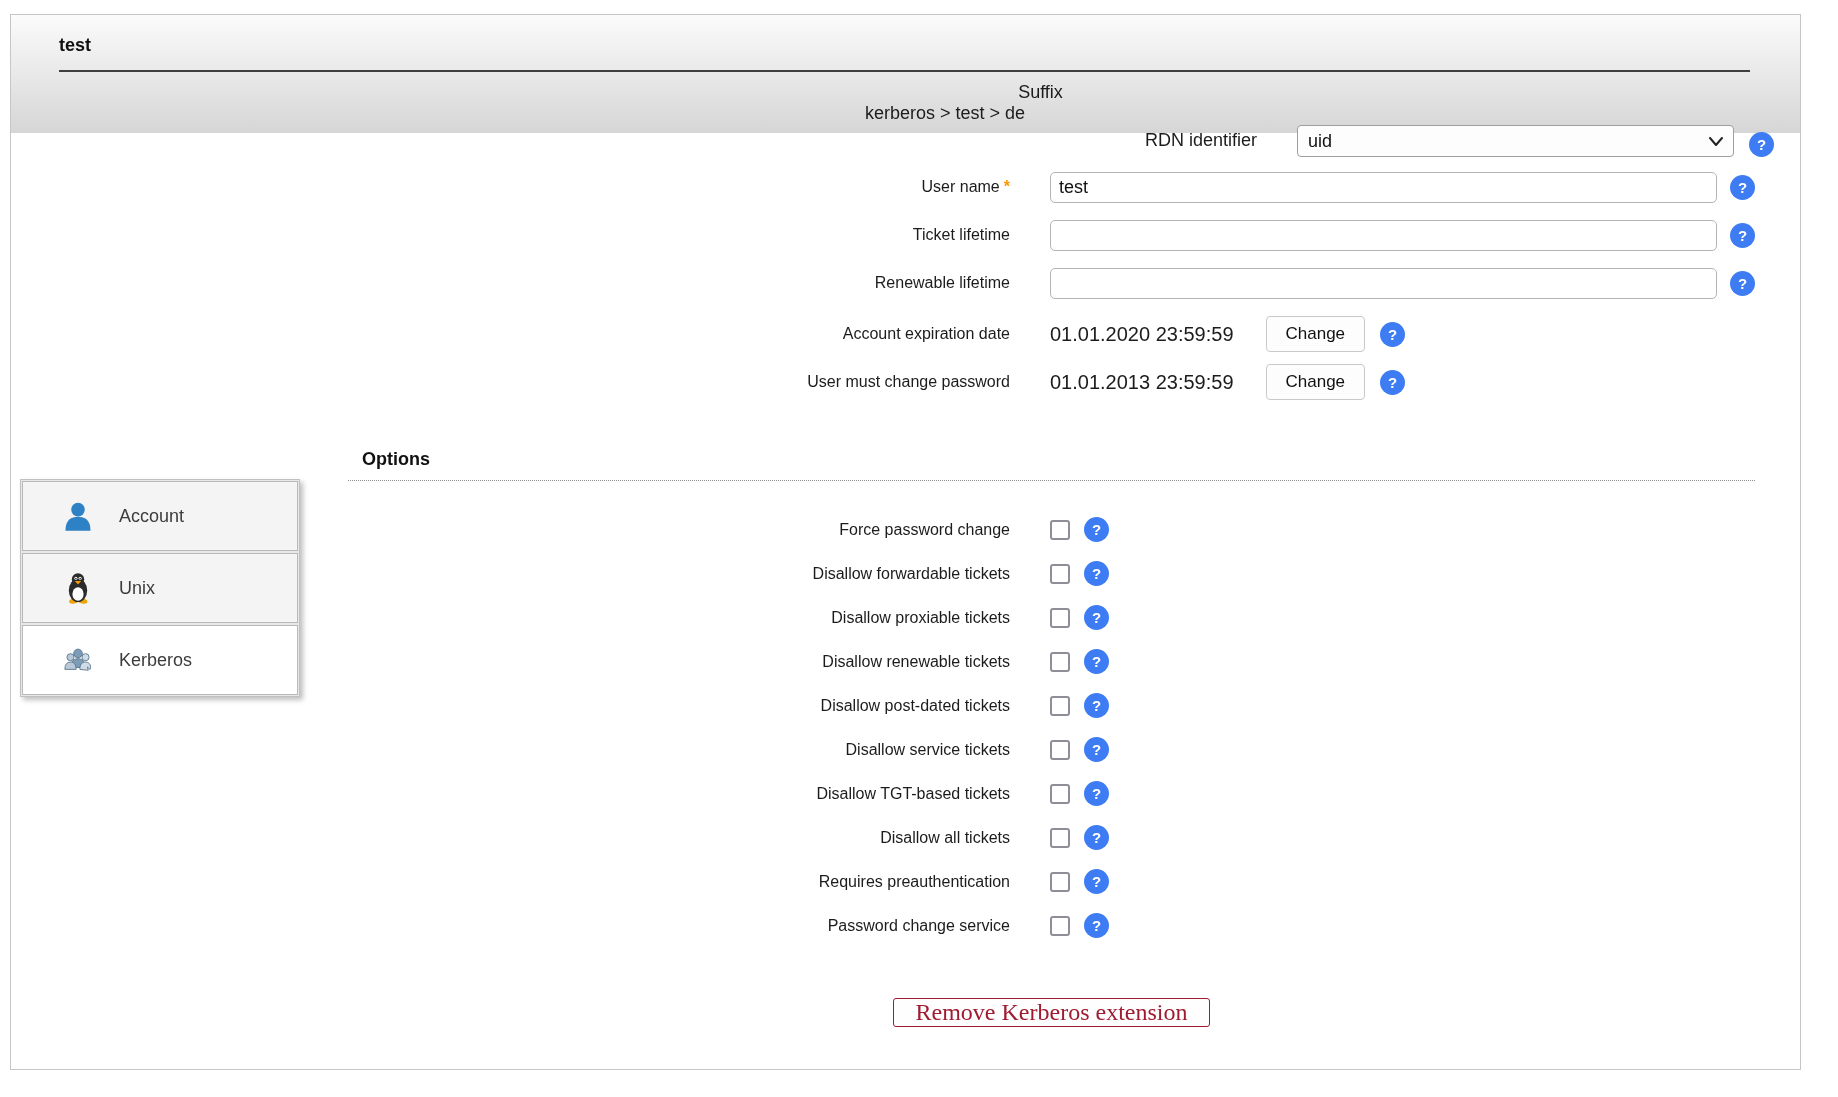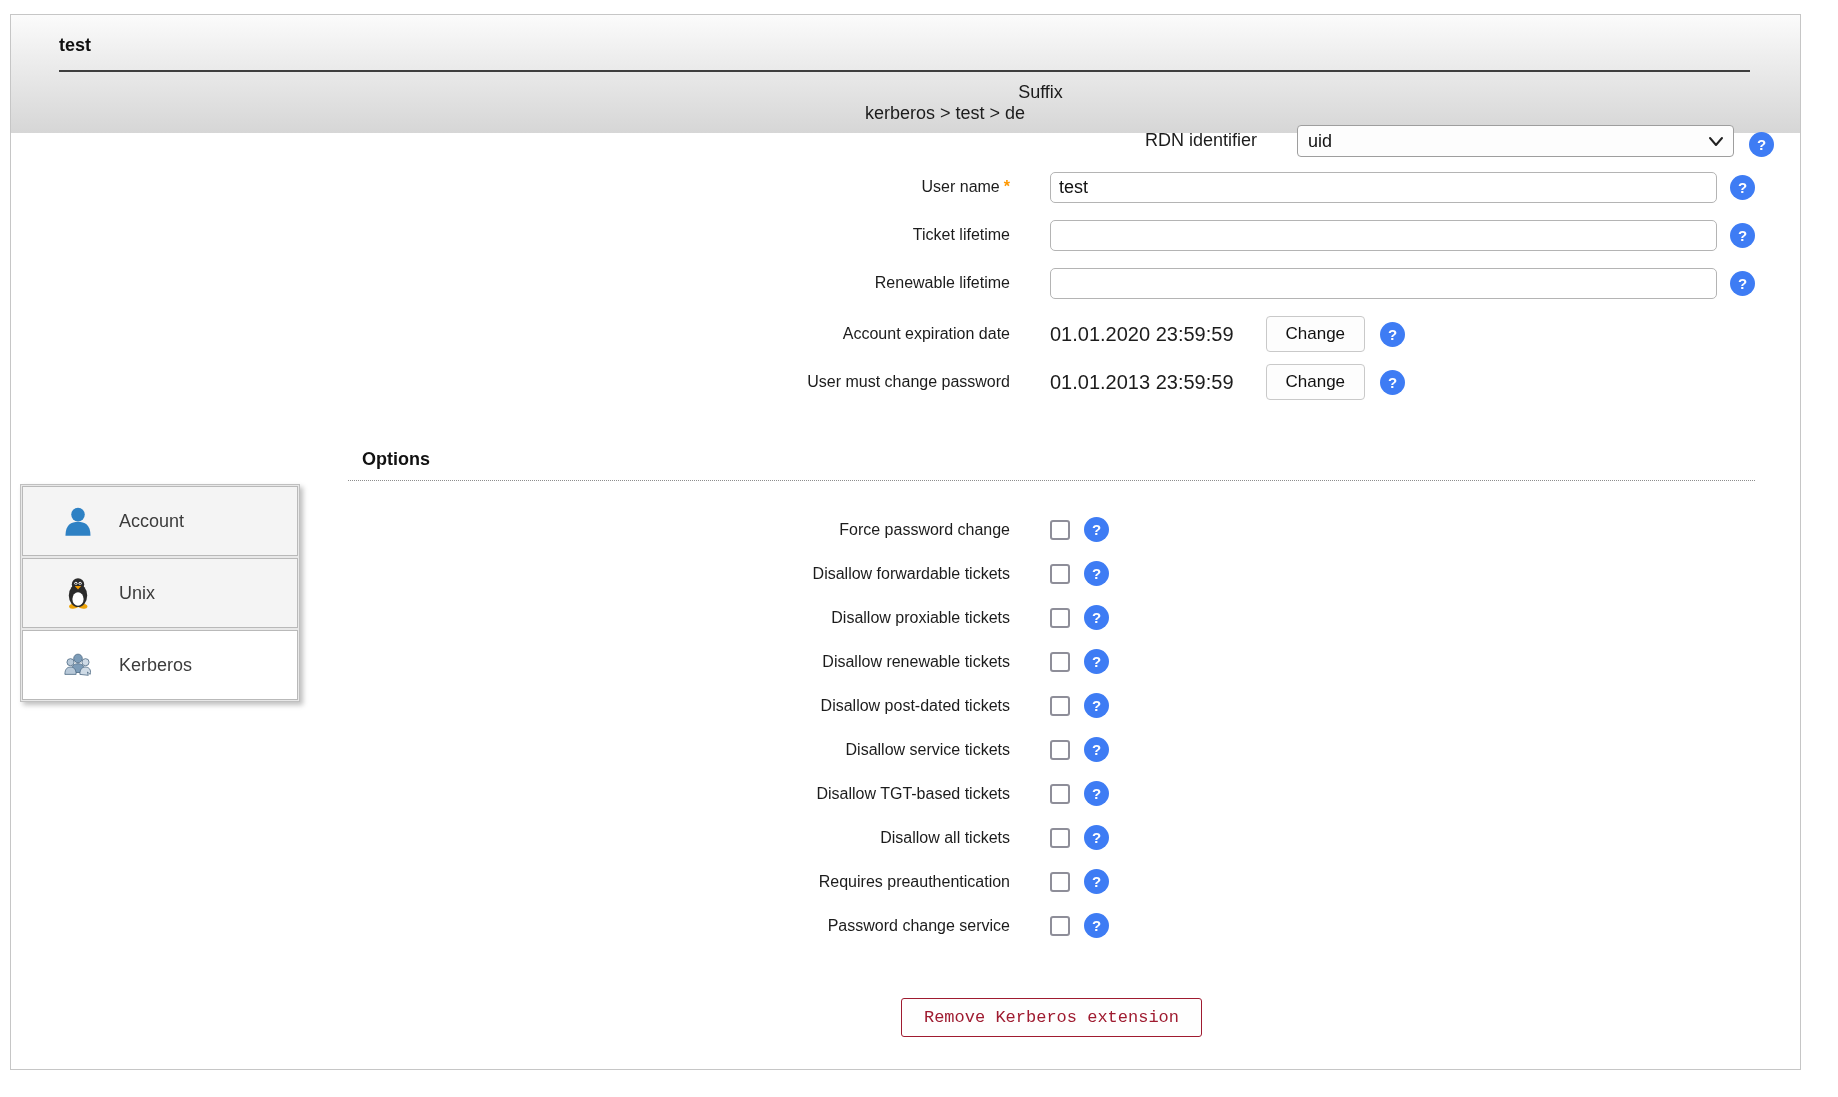--- a/index.html
+++ b/index.html
@@ -65,21 +65,21 @@
   .options-title { font-size: 18px; font-weight: bold; color: #111; margin-left: 14px; }
   .options-rule { border: 0; border-top: 1px dotted #8d8d8d; margin-top: 10px; }
 
   .opt-list { margin-top: 36px; }
   .orow { height: 25px; margin-bottom: 19px; }
   .cbox { -webkit-appearance: none; appearance: none; width: 20px; height: 20px;
     border: 2px solid #8e8e99; border-radius: 3px; background: #fff; cursor: pointer; }
   .orow .help { margin-left: 14px; width: 25px; height: 25px; }
 
   .remove-wrap { margin-top: 60px; text-align: center; }
-  .remove-btn { padding: 9px 22px; font-family: Liberation Mono, monospace; font-size: 17px;
+  .remove-btn { padding: 0 22px; font-family: Liberation Serif, serif; font-size: 24px;
     color: #9f1b30; background: #fefefe; border: 1px solid #9f1b30; border-radius: 3px; cursor: pointer; }
 </style>
 </head>
 <body>
 
 <div class="page">
 
   <div class="header">
     <div class="page-title">test</div>
     <div class="title-rule"></div>

